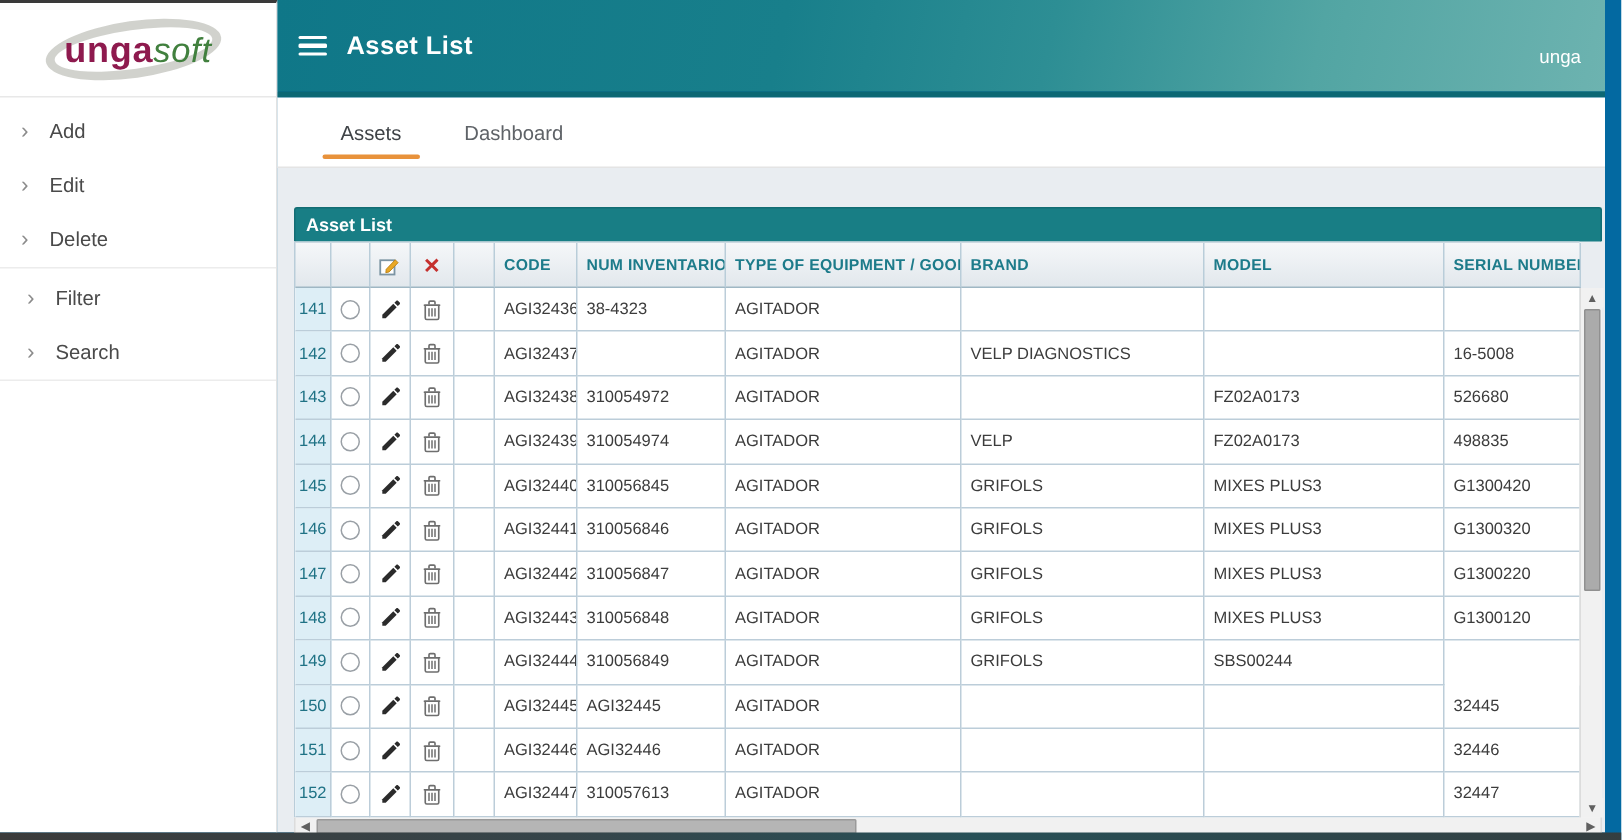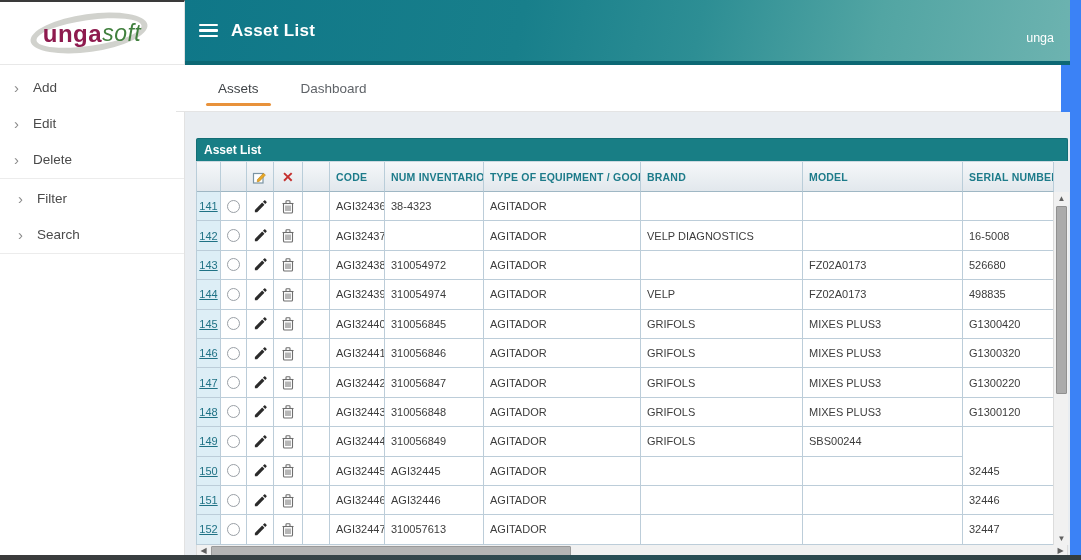--- a/index.html
+++ b/index.html
@@ -1,18 +1,18 @@
 <!DOCTYPE html>
 <html><head>
 <meta charset="utf-8">
 <style>
   * { margin:0; padding:0; box-sizing:border-box; }
   html,body { width:1081px; height:560px; background:#ffffff; overflow:hidden;
               font-family:"Liberation Sans", sans-serif; }
-  .stage { position:relative; width:1081px; height:560px; background:#3b82f6; }
+  .stage { position:relative; width:1081px; height:560px; background:#0369a1; }
 
   
   .sidebar { position:absolute; left:0; top:0; width:185px; height:555px;
              background:#fff; border-right:1px solid #e2e2e2; border-top:2px solid #3a3a3a; }
   .logo-area { position:relative; height:63px; border-bottom:1px solid #e8e8e8; }
   .logo-swoosh { position:absolute; left:30px; top:12px; width:118px; height:38px;
                  border:6px solid #c9cac4; border-radius:50%; transform:rotate(-8deg); opacity:.85; }
   .logo-text { position:absolute; left:0; top:0; width:100%; height:63px;
                display:flex; align-items:center; justify-content:center; }
   .logo-unga { font-size:24px; font-weight:bold; color:#8e1a4e; letter-spacing:.5px; }
@@ -27,21 +27,21 @@
   
   .topbar { position:absolute; left:185px; top:0; width:885px; height:65px;
             background:linear-gradient(102deg,#0f7788 0%,#187f8b 38%,#2d8e94 58%,#52a5a3 78%,#6db3b0 100%);
             border-bottom:4px solid #0c6874; display:flex; align-items:center; }
   .hamburger { width:19px; margin-left:14px; cursor:pointer; }
   .hamburger span { display:block; height:2.5px; background:#fff; margin:3px 0; border-radius:1px; }
   .topbar-title { color:#fff; font-size:17px; font-weight:bold; margin-left:13px; letter-spacing:.3px; }
   .topbar-user { position:absolute; right:16px; top:31px; color:#fff; font-size:12.5px; }
 
   
-  .tabbar { position:absolute; left:176px; top:65px; width:885px; height:47px; background:#fff;
+  .tabbar { position:absolute; left:185px; top:65px; width:885px; height:47px; background:#fff;
             border-bottom:1px solid #e4e4e4; display:flex; align-items:stretch; padding-left:28px; }
   .tab { display:flex; align-items:center; padding:0 14px; font-size:13.5px; color:#5f6368;
          cursor:pointer; position:relative; margin-right:14px; }
   .tab.active { color:#3f4347; }
   .tab.active::after { content:""; position:absolute; left:2px; right:2px; bottom:5px;
                        height:3px; background:#e8923b; border-radius:2px; }
 
   
   .content-bg { position:absolute; left:185px; top:112px; width:885px; height:443px; background:#e9edf1; }
 
@@ -57,21 +57,21 @@
                    color:#1d7b8a; font-size:10.5px; font-weight:bold; letter-spacing:.2px; white-space:nowrap; overflow:hidden; }
   .thead-row .hc.center { justify-content:center; padding-left:0; }
   .x-glyph { color:#c5302e; font-weight:bold; font-size:14px; line-height:1; }
 
   .tbody { position:relative; width:872px; background:#fff; border-left:1px solid #b9cdd9; }
   .trow { height:29.4px; background:#fff; }
   .trow .c { border-right:1px solid #bccdd9; border-bottom:1px solid #bccdd9;
              display:flex; align-items:center; padding-left:6px; font-size:11px; color:#3c3c3c;
              white-space:nowrap; overflow:hidden; }
   .trow .c.center { justify-content:center; padding-left:0; }
-  .trow .c.numc { background:#ddeef6; color:#1f7285; justify-content:center; padding-left:0; font-size:11px;text-decoration:underline; }
+  .trow .c.numc { background:#ddeef6; color:#1f7285; justify-content:center; padding-left:0; font-size:11px; }
   .radio { width:13px; height:13px; border:1.5px solid #9aa0a6; border-radius:50%; background:#fff; display:inline-block; }
 
   
   .vscroll { position:absolute; top:0; right:0; width:15px; height:100%; background:#f1f1f1; border-left:1px solid #dcdcdc; }
   .vs-arrow { position:absolute; left:0; width:15px; height:13px; display:flex; align-items:center;
               justify-content:center; font-size:8px; color:#606060; background:#f1f1f1; cursor:pointer; }
   .vs-thumb { position:absolute; left:2px; top:14px; width:11px; height:188px; background:#ababab;
               border:1px solid #909090; border-radius:1px; cursor:pointer; }
   .hscroll { position:relative; width:872px; height:13px; background:#f1f1f1; border:1px solid #dcdcdc; border-top:none; }
   .hs-arrow { position:absolute; top:0; width:13px; height:12px; display:flex; align-items:center;

